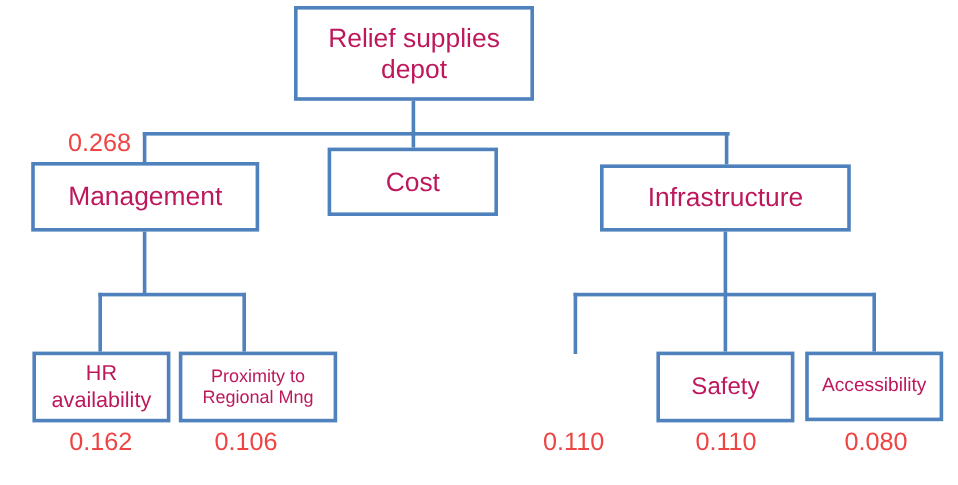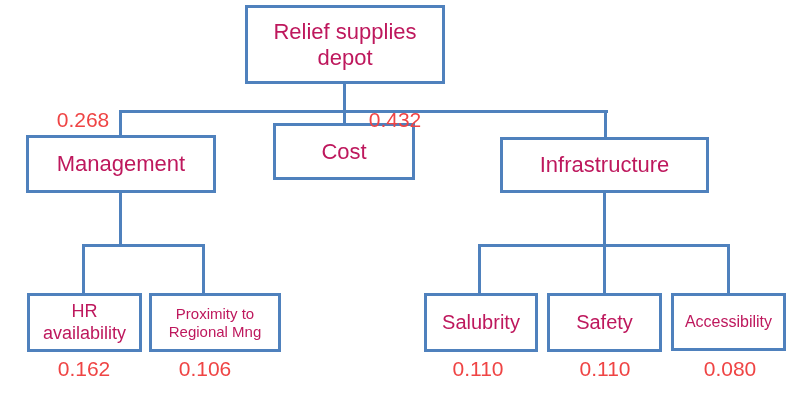--- a/index.html
+++ b/index.html
@@ -97,25 +97,23 @@
   <div class="line v c-sal-top"></div>
   <div class="line v c-safety-top"></div>
   <div class="line v c-acc-top"></div>
 
   <div class="node n-root">Relief supplies depot</div>
   <div class="node n-mgmt">Management</div>
   <div class="node n-cost">Cost</div>
   <div class="node n-infra">Infrastructure</div>
   <div class="node n-hr">HR availability</div>
   <div class="node n-prox">Proximity to Regional Mng</div>
-  <div class="node n-sal">Salubrity</div>
   <div class="node n-safety">Safety</div>
   <div class="node n-acc">Accessibility</div>
 
   <div class="weight w-mgmt">0.268</div>
-  <div class="weight w-cost">0.432</div>
   <div class="weight w-hr">0.162</div>
   <div class="weight w-prox">0.106</div>
   <div class="weight w-sal">0.110</div>
   <div class="weight w-safety">0.110</div>
   <div class="weight w-acc">0.080</div>
 
 </div>
 
 </body></html>

